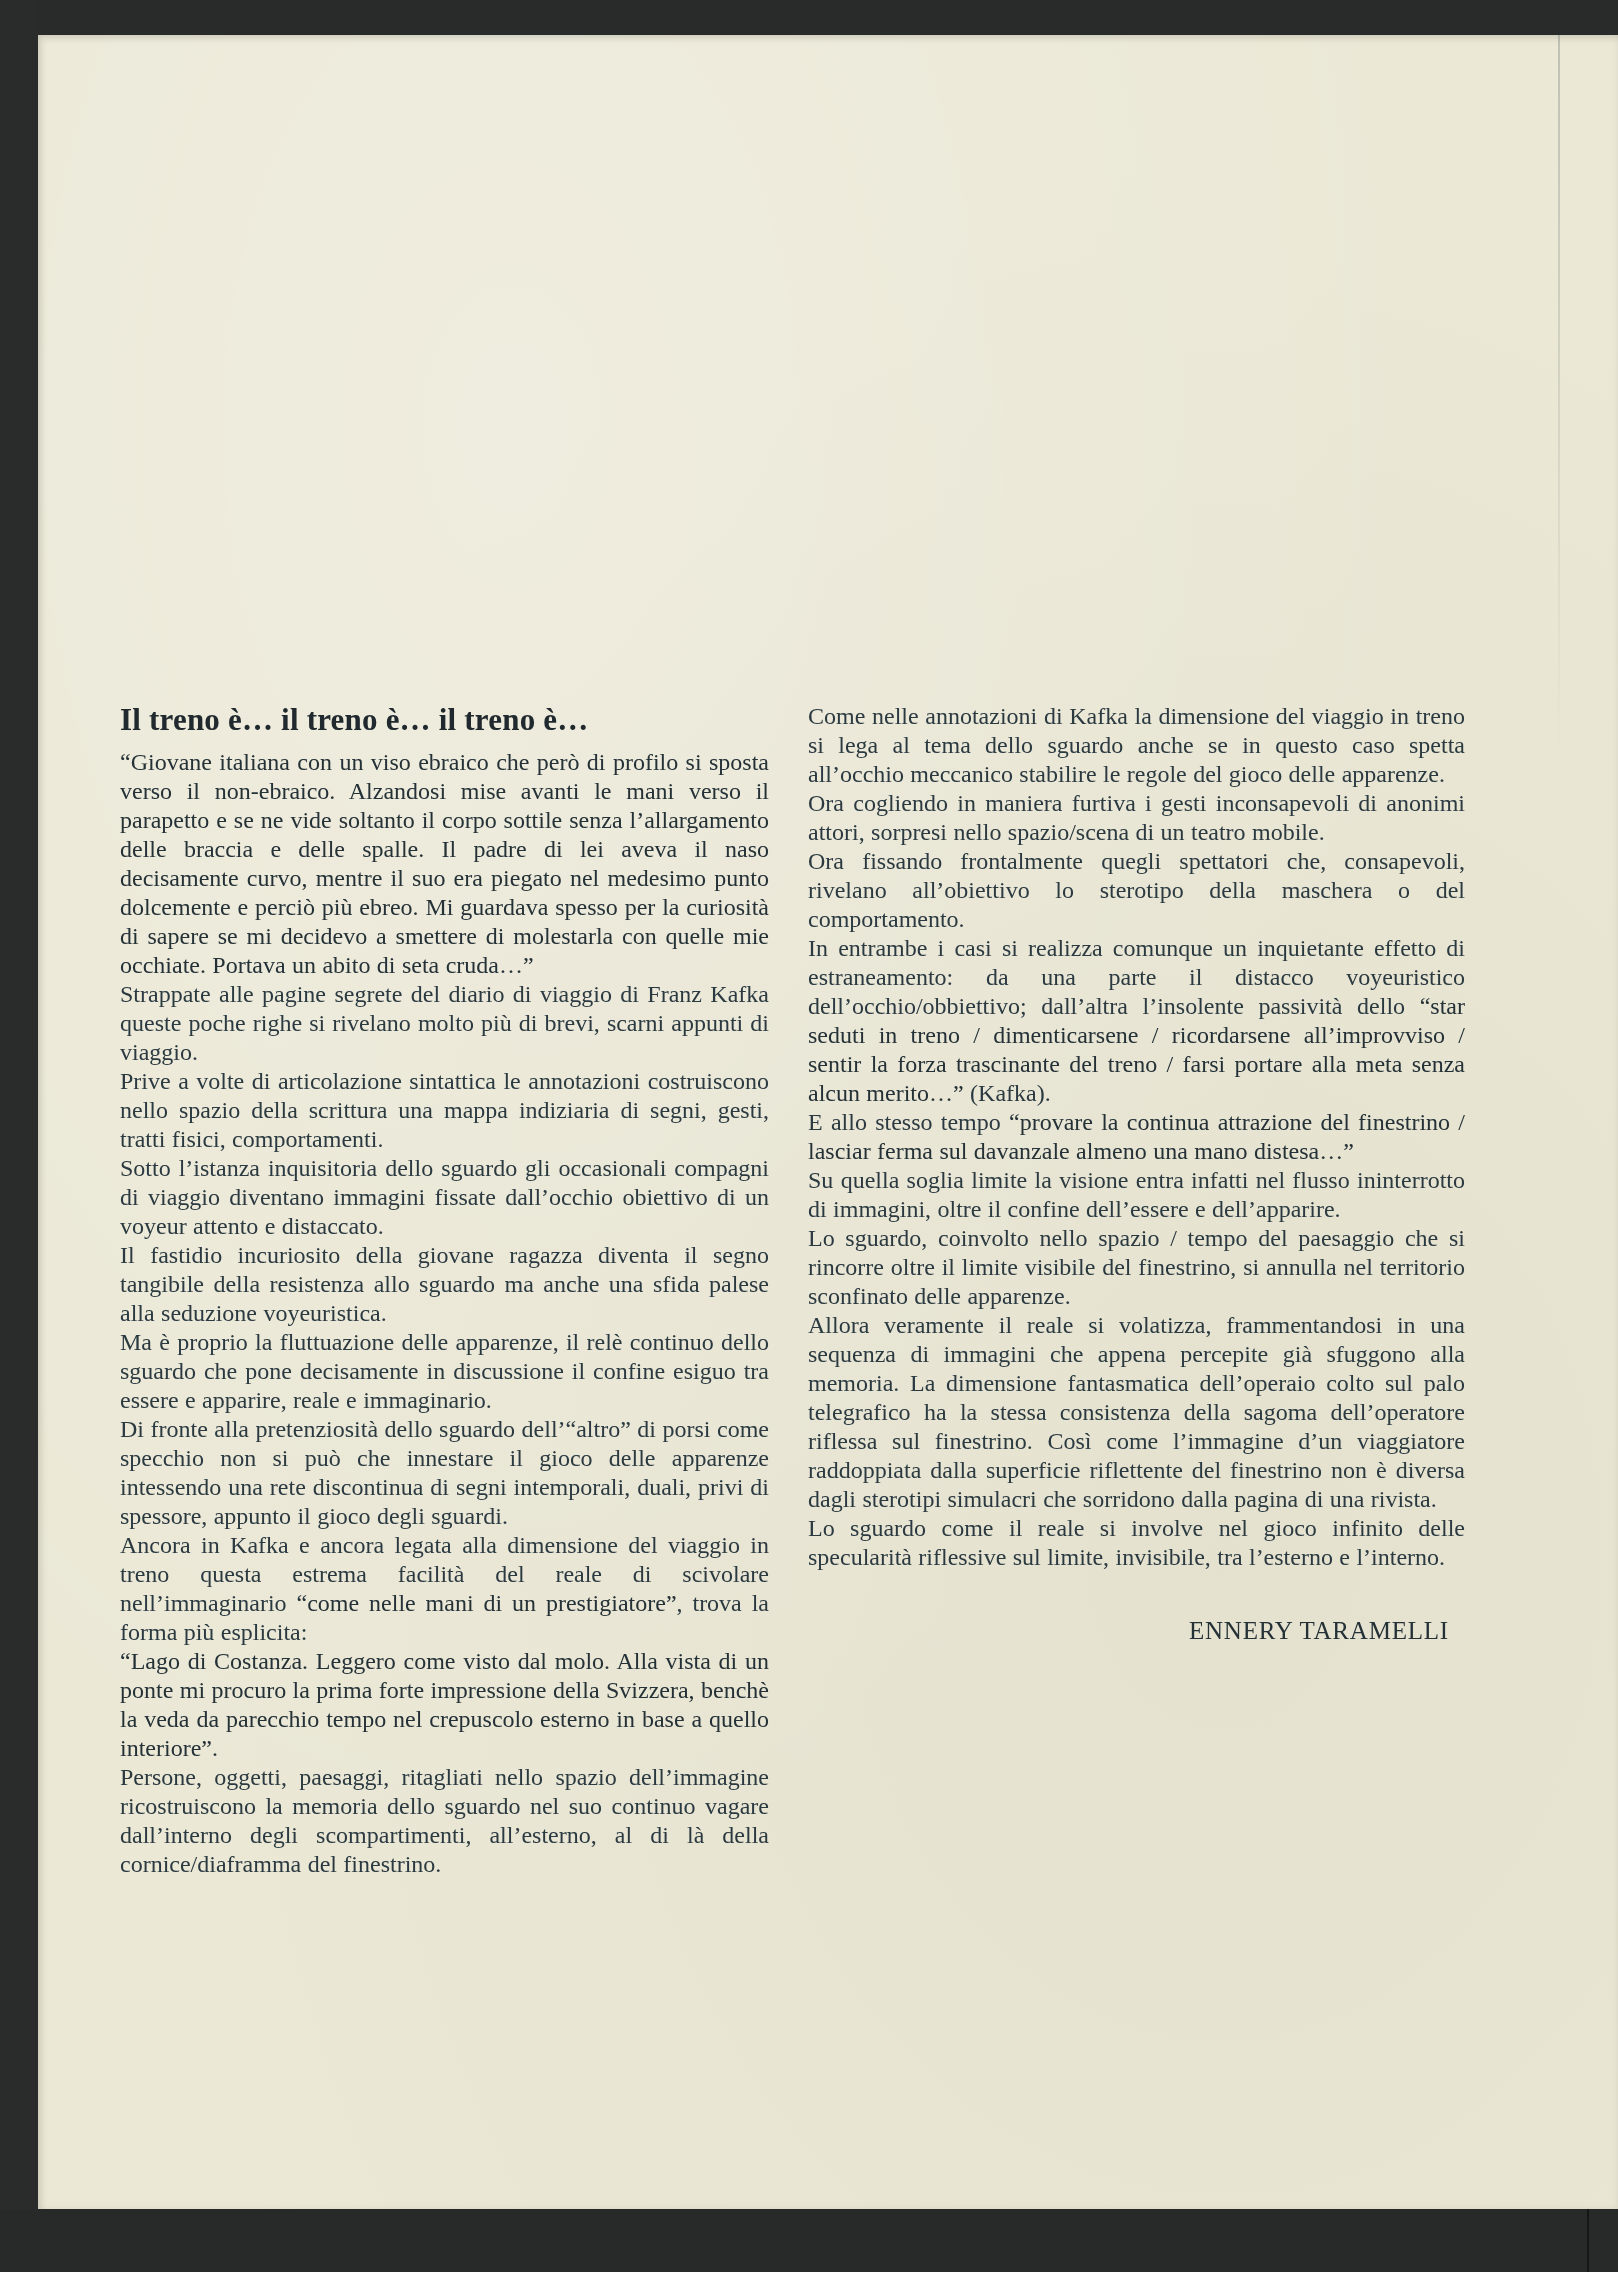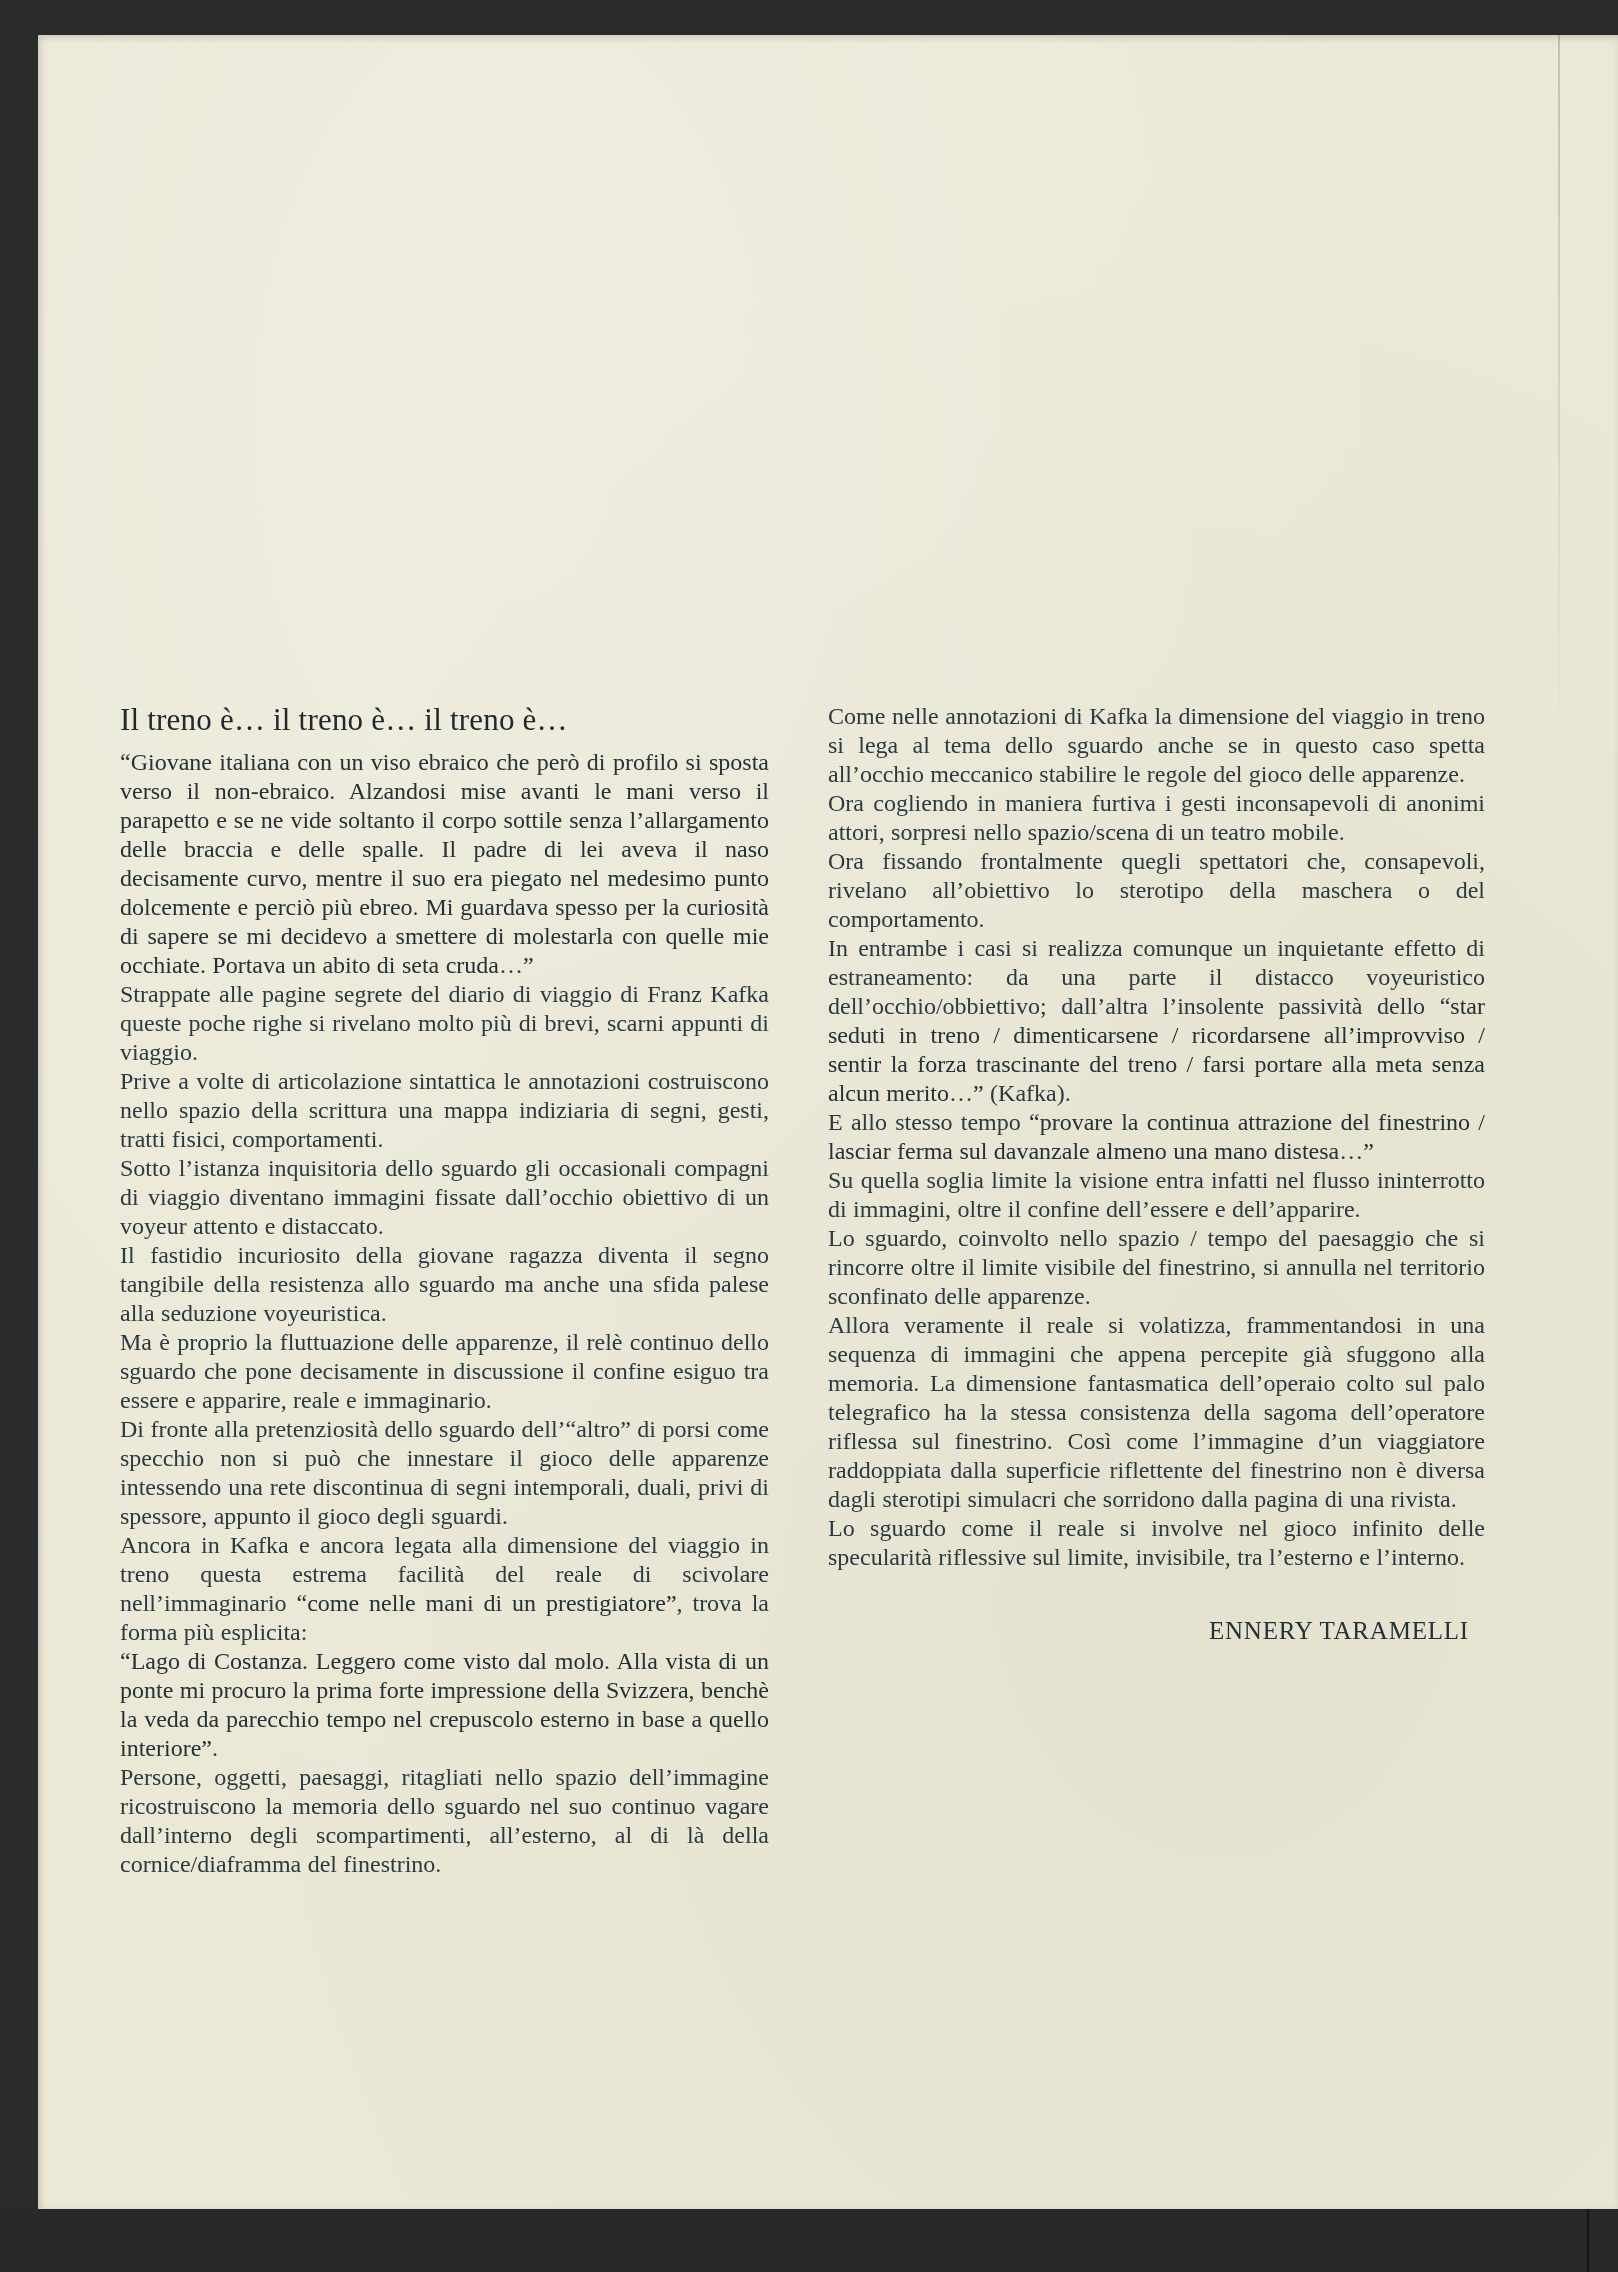--- a/index.html
+++ b/index.html
@@ -22,23 +22,23 @@
   .crease {
     position:absolute; left:1558px; top:35px; width:1.6px; height:728px;
     background:linear-gradient(to bottom, rgba(110,120,115,0.35), rgba(110,120,115,0.0));
   }
   .crease-bottom {
     position:absolute; left:1587px; top:2209px; width:2.4px; height:64px;
     background:rgba(0,0,0,0.45);
   }
   .col { position:absolute; top:702px; color:#2b3a41; }
   .col-left  { left:120px; width:649px; }
-  .col-right { left:828px; width:657px; }
+  .col-right { left:808px; width:657px; }
   h1.title {
-    font-size:31px; line-height:36px; font-weight:normal; color:#20292e;
+    font-size:31px; line-height:36px; font-weight:bold; color:#20292e;
     margin:0 0 9.7px 0; letter-spacing:0.2px;
   }
   p.para {
     margin:0; font-size:24px; line-height:29px; text-align:justify;
     color:#2b3a41; word-spacing:0.4px;
   }
   p.para.gap { margin-top:27.5px; }
   p.para .b { font-weight:normal; color:#243137; }
   .signature {
     margin-top:45px; font-size:25px; letter-spacing:0.8px;

